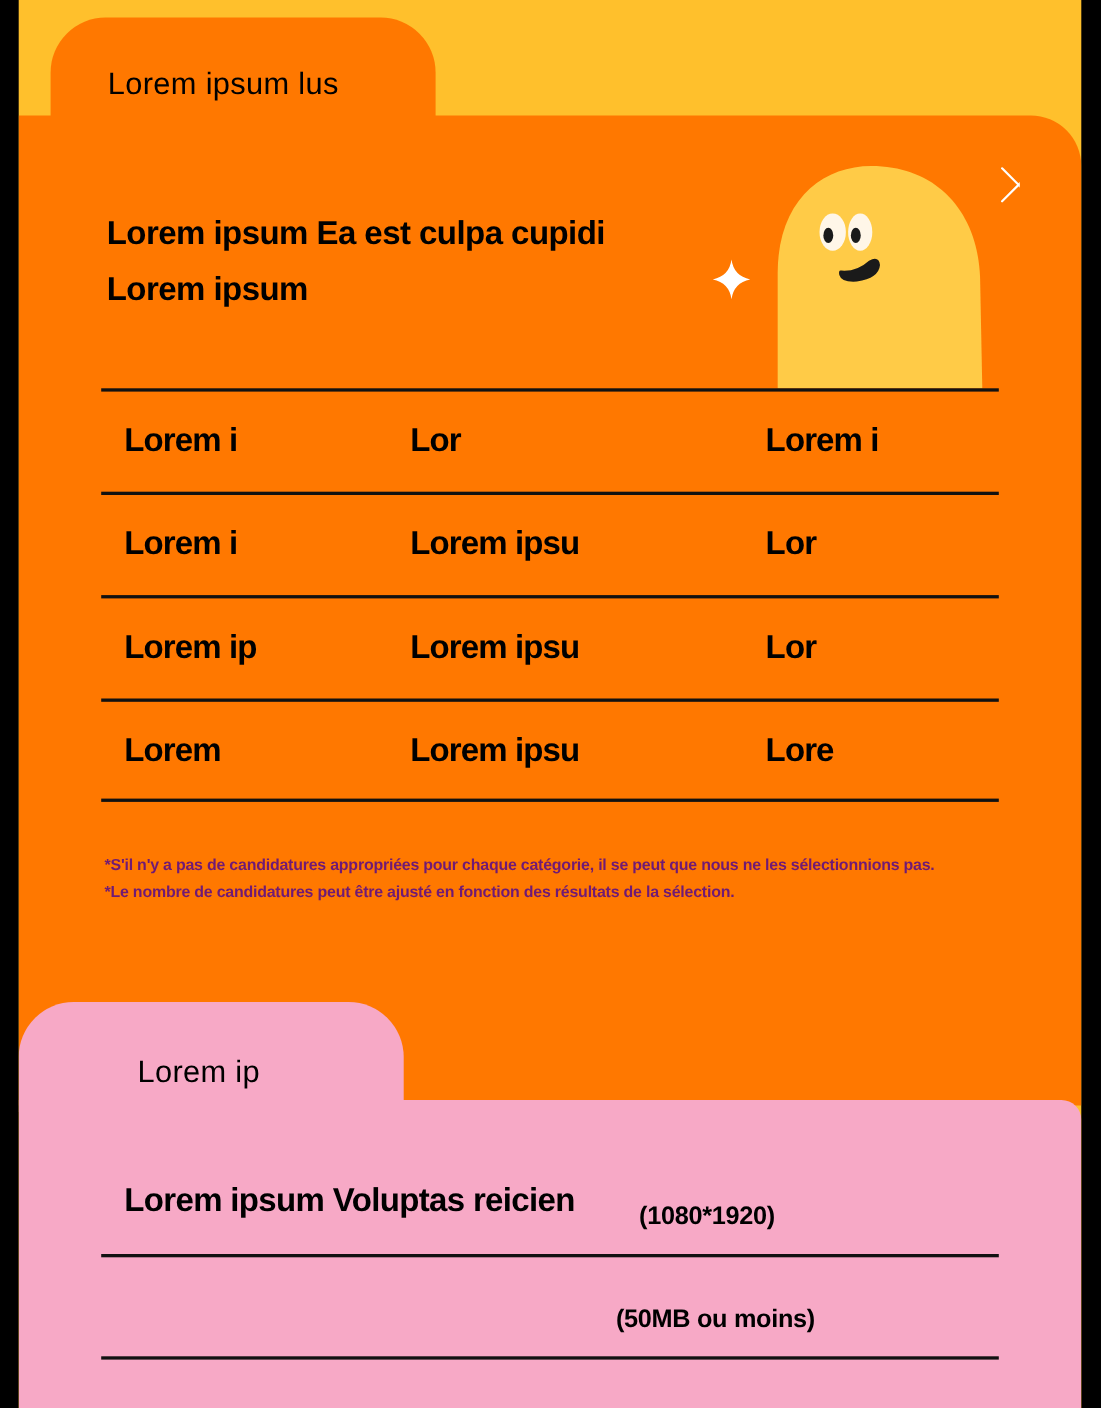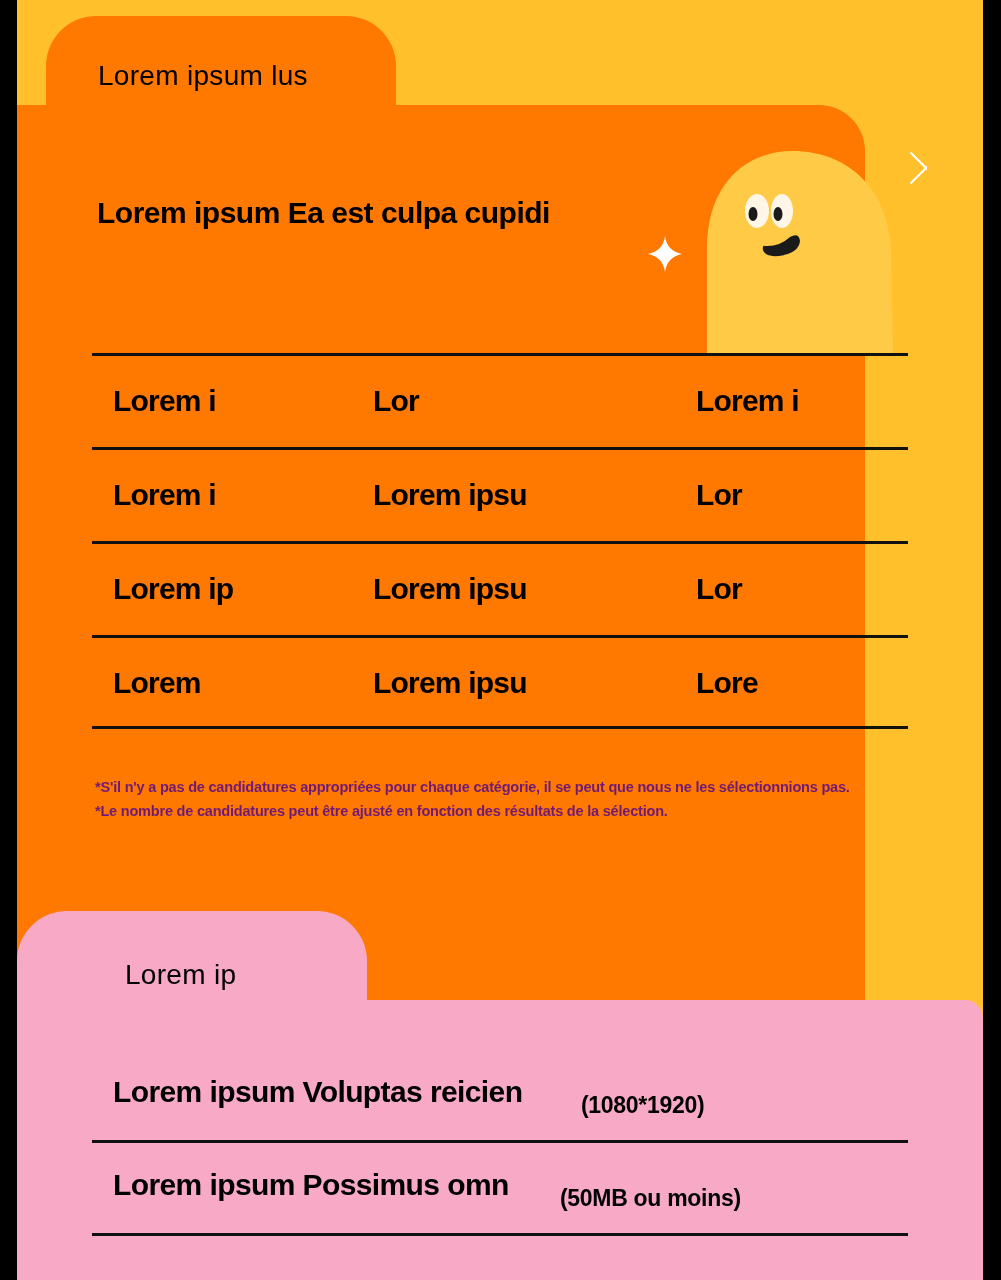--- a/index.html
+++ b/index.html
@@ -5,21 +5,21 @@
     * { box-sizing: border-box; margin: 0; padding: 0; }
     html, body { width: 1001px; height: 1280px; overflow: hidden; background: #000; }
     body { position: relative; font-family: "Liberation Sans", "DejaVu Sans", sans-serif; color: #000; }
     .page { position: absolute; left: 17px; top: 0; width: 966px; height: 1280px; background: #FFC02C; overflow: hidden; }
     .tab { position: absolute; left: 0; width: 350px; height: 100px; border-radius: 50px 50px 0 0; }
     .tab-label { position: absolute; font-size: 28px; font-weight: 400; letter-spacing: 0.3px; }
     .orange { background: #FF7800; }
     .pink { background: #F7A9C6; }
     .orange-tab { top: 16px; margin-left: 29px; }
     .orange-tab .tab-label { left: 52px; top: 44px; }
-    .orange-panel { position: absolute; left: 0; top: 105px; width: 848px; height: 900px; border-radius: 0 46px 0 0; padding-left: 24px; }
+    .orange-panel { position: absolute; left: 0; top: 105px; width: 966px; height: 900px; border-radius: 0 46px 0 0; padding-left: 24px; }
     .headline { position: absolute; left: 80px; top: 82px; font-size: 30px; font-weight: 700; line-height: 51px; letter-spacing: -0.5px; }
     .mascot { position: absolute; left: 610px; top: 38px; width: 300px; height: 212px; }
     .table { position: absolute; left: 75px; top: 248px; width: 816px; }
     .trow { position: relative; height: 94px; border-top: 3px solid #111; }
     .trow:last-child { border-bottom: 3px solid #111; height: 94px; }
     .cell { position: absolute; top: 28px; font-size: 30px; font-weight: 700; letter-spacing: -0.8px; }
     .c0 { left: 21px; } .c1 { left: 281px; } .c2 { left: 604px; }
     .notes { position: absolute; left: 78px; top: 670px; font-size: 14.5px; font-weight: 700; color: #701a75; line-height: 24px; letter-spacing: -0.2px; }
     .pink-tab { top: 911px; }
     .pink-tab .tab-label { left: 108px; top: 48px; }
@@ -33,20 +33,21 @@
 <body>
 
 <div class="page">
 
   <div class="tab orange orange-tab">
     <span class="tab-label">Lorem ipsum lus</span>
   </div>
   <div class="orange-panel orange">
     <div class="headline">
       <div>Lorem ipsum Ea est culpa cupidi</div>
+      <div>Lorem ipsum</div>
     </div>
 
     <svg class="mascot" viewBox="0 0 300 212">
 
       <path d="M38 93 Q40 108 55 111 Q40 114 38 129 Q36 114 21 111 Q36 108 38 93 Z" fill="#FFFFFF"></path>
 
       <path d="M80 210 L80 105 C80 40 120 8 165 8 C225 8 262 50 264 110 L266 210 Z" fill="#FFCB47"></path>
 
       <ellipse cx="130" cy="68" rx="12" ry="17" fill="#FFF6E8"></ellipse>
       <ellipse cx="155" cy="68" rx="11" ry="17" fill="#FFF6E8"></ellipse>
@@ -93,19 +94,18 @@
   <div class="tab pink pink-tab">
     <span class="tab-label">Lorem ip</span>
   </div>
   <div class="pink-panel pink">
     <div class="plist">
       <div class="prow">
         <span class="prow-title">Lorem ipsum Voluptas reicien</span>
         <span class="prow-note" style="left:489px">(1080*1920)</span>
       </div>
       <div class="prow">
-        <span class="prow-title">Lorem ipsum Possimus omn</span>
         <span class="prow-note" style="left:468px">(50MB ou moins)</span>
       </div>
     </div>
   </div>
 
 </div>
 
 </body></html>

